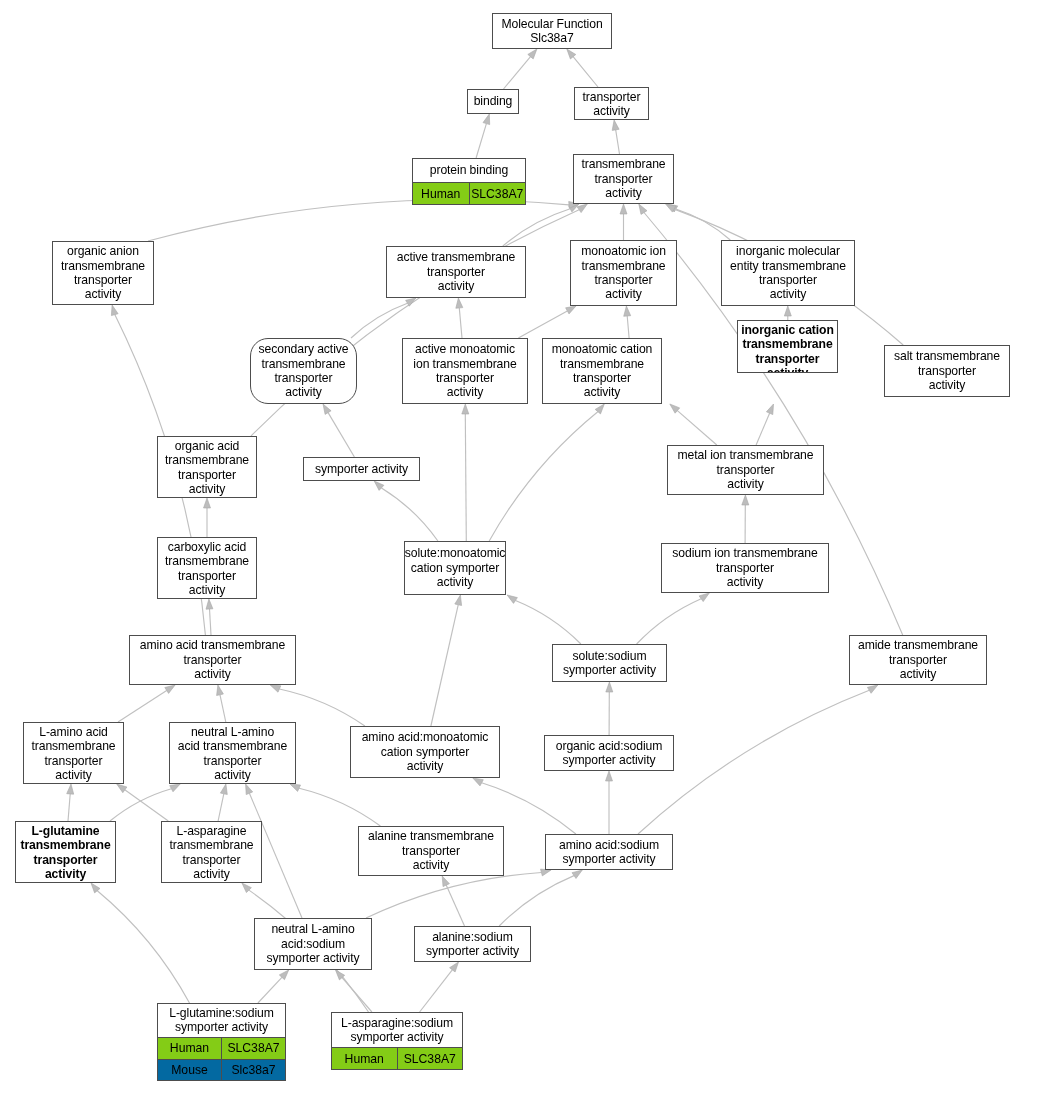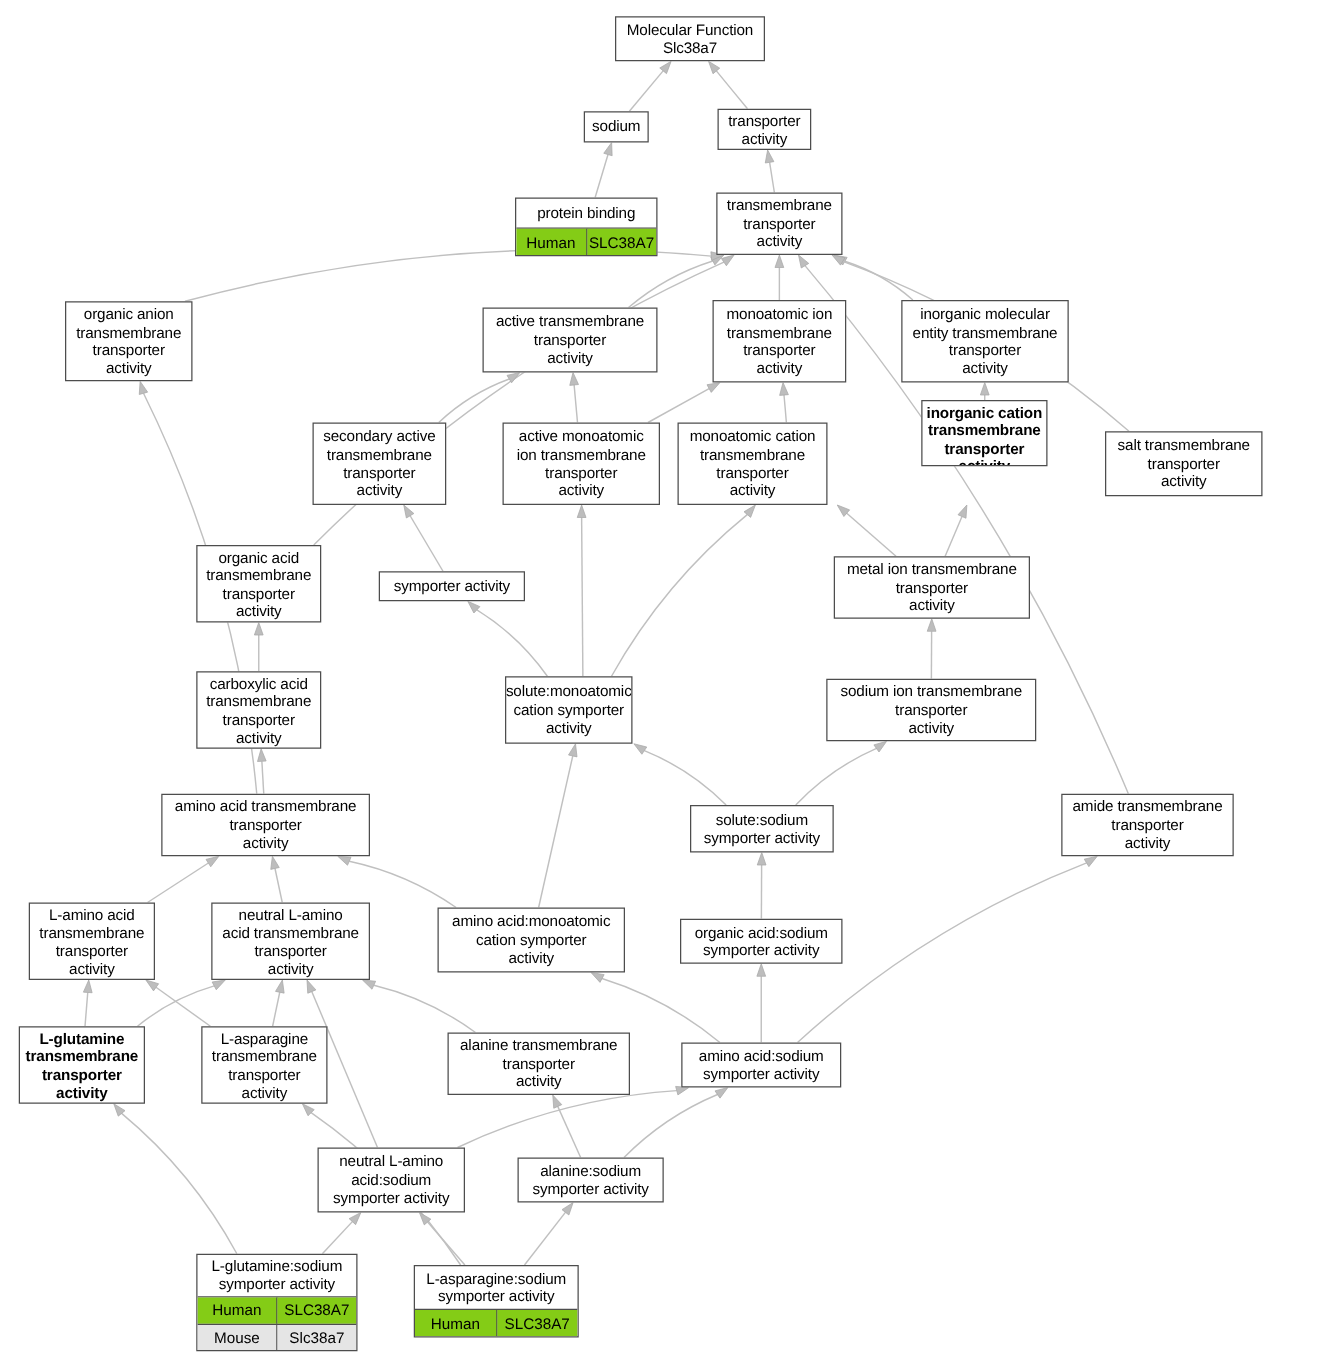--- a/index.html
+++ b/index.html
@@ -78,21 +78,21 @@
     justify-content: center;
     font-size: 12.2px;
     color: #000000;
     text-align: center;
     overflow: hidden;
   }
   .go-annot-cell.left {
     border-right: 1.6px solid #4d4d4d;
   }
   .sp-human { background: #84cc16; }
-  .sp-mouse { background: #e5e5e5; }
+  .sp-mouse { background: #0369a1; }
 </style>
 </head>
 <body>
 
 <div id="graph-root">
   <svg id="edge-layer" viewBox="0 0 1063 1093" preserveAspectRatio="none">
       <path d="M 503.5 89.0 Q 517.0 72.8 530.5 56.7" class="edge-path"></path>
       <polygon points="536.9,49.0 533.2,58.9 527.8,54.4" class="edge-head"></polygon>
       <path d="M 598.0 87.0 Q 585.5 71.9 573.1 56.7" class="edge-path"></path>
       <polygon points="566.8,49.0 575.8,54.5 570.4,59.0" class="edge-head"></polygon>
@@ -192,21 +192,21 @@
       <polygon points="335.5,970.0 344.7,975.3 339.4,979.9" class="edge-head"></polygon>
       <path d="M 419.6 1012.0 Q 436.0 990.9 452.3 969.9" class="edge-path"></path>
       <polygon points="458.5,962.0 455.1,972.0 449.6,967.7" class="edge-head"></polygon>
     </svg>
   <div id="node-layer">
       <div class="go-node" style="left: 492px; top: 13px; width: 120px; height: 36px;">
         <div class="go-label">Molecular Function
 Slc38a7</div>
       </div>
       <div class="go-node" style="left: 467px; top: 89px; width: 52px; height: 25px;">
-        <div class="go-label">sodium</div>
+        <div class="go-label">binding</div>
       </div>
       <div class="go-node" style="left: 574px; top: 87px; width: 75px; height: 33px;">
         <div class="go-label">transporter
 activity</div>
       </div>
       <div class="go-node" style="left: 412px; top: 158px; width: 114px; height: 47px;">
         <div class="go-label">protein binding</div>
         <div class="go-annot-row">
           <div class="go-annot-cell left sp-human">Human</div>
           <div class="go-annot-cell sp-human">SLC38A7</div>
@@ -233,21 +233,21 @@
 transmembrane
 transporter
 activity</div>
       </div>
       <div class="go-node" style="left: 721px; top: 240px; width: 134px; height: 66px;">
         <div class="go-label">inorganic molecular
 entity transmembrane
 transporter
 activity</div>
       </div>
-      <div class="go-node" style="left: 250px; top: 338px; width: 107px; height: 66px;">
+      <div class="go-node" style="left: 250px; top: 338px; width: 107px; height: 66px; border-radius: 18px;">
         <div class="go-label">secondary active
 transmembrane
 transporter
 activity</div>
       </div>
       <div class="go-node" style="left: 402px; top: 338px; width: 126px; height: 66px;">
         <div class="go-label">active monoatomic
 ion transmembrane
 transporter
 activity</div>

